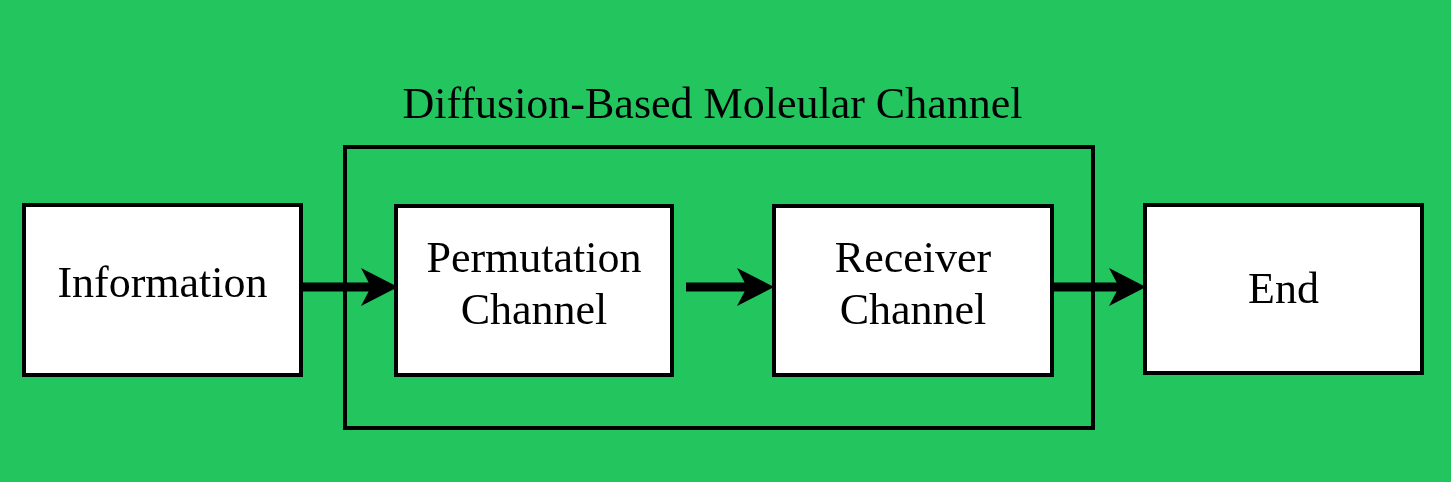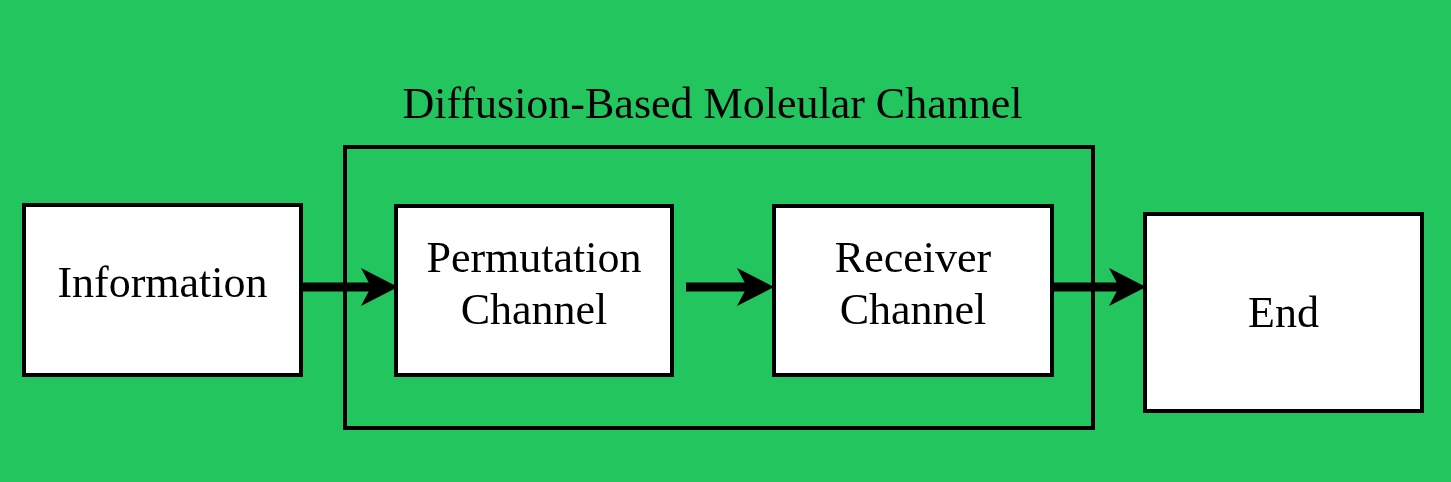--- a/index.html
+++ b/index.html
@@ -63,21 +63,21 @@
     line-height: 52px;
   }
   .block .line {
     display: block;
     white-space: nowrap;
   }
 
   #block-information-source { left: 22px;   top: 203px; width: 281px; height: 174px; }
   #block-permutation-channel { left: 394px; top: 204px; width: 280px; height: 173px; }
   #block-receiver-channel    { left: 772px; top: 204px; width: 282px; height: 173px; }
-  #block-end                 { left: 1143px; top: 203px; width: 281px; height: 201px; margin-top: 9px; }
+  #block-end                 { left: 1143px; top: 203px; width: 281px; height: 172px; }
 
   
   .block.two-line { padding-bottom: 14px; }
 
   
   .arrow {
     position: absolute;
     height: 46px;
     overflow: visible;
     pointer-events: none;

